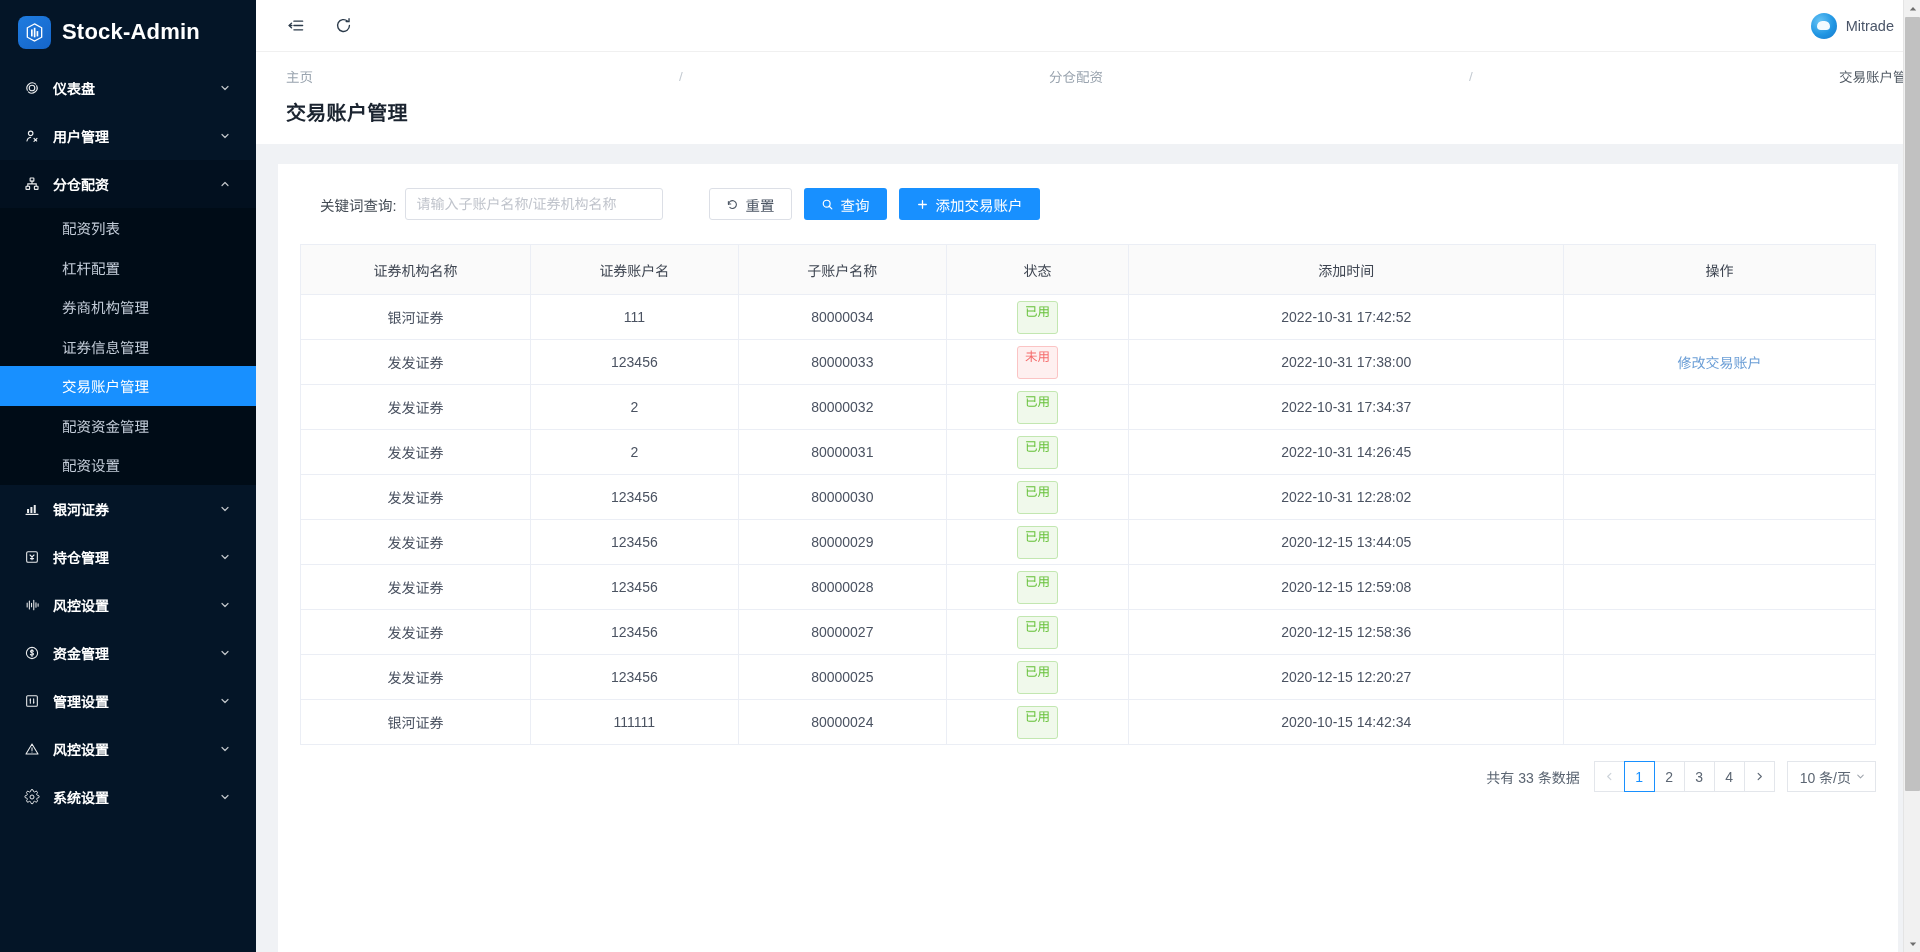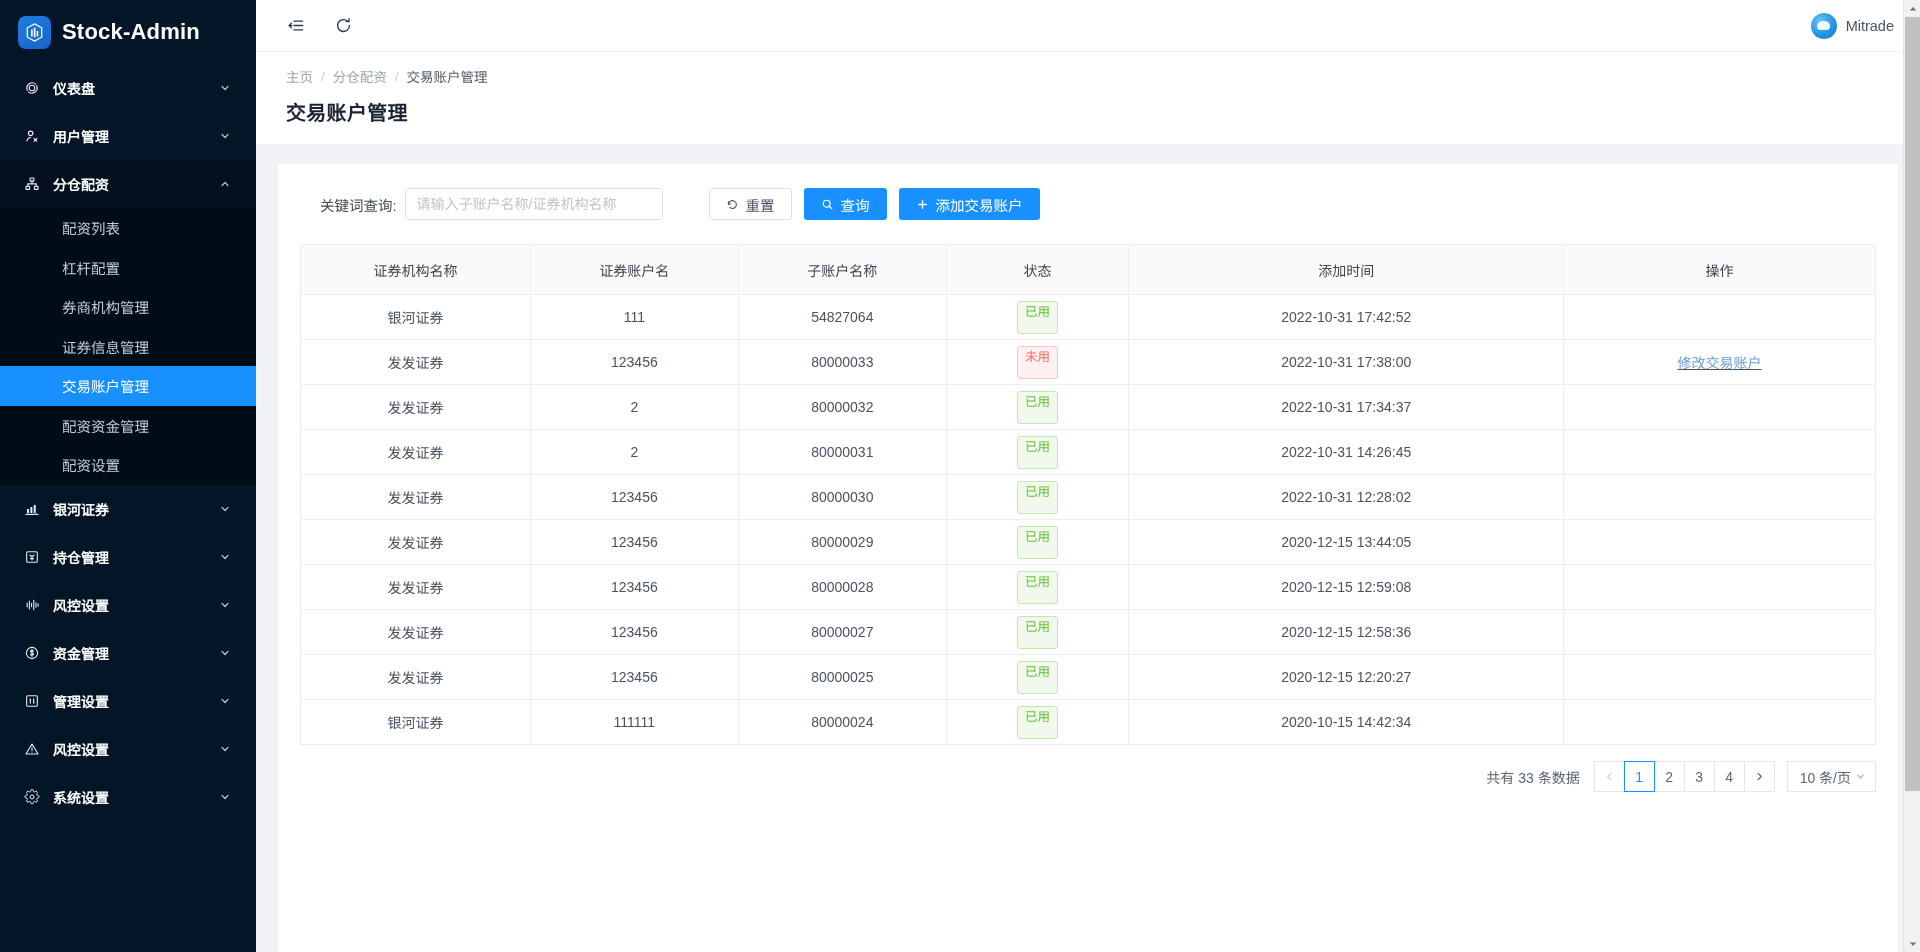--- a/index.html
+++ b/index.html
@@ -137,20 +137,21 @@
     flex: none;
   }
   .breadcrumb {
     font-size: 13.5px;
     color: #9aa4af;
     margin-bottom: 11px;
     display: flex;
     align-items: center;
     gap: 0;
     white-space: nowrap;
+    justify-content: space-between;
   }
   .breadcrumb .crumb { cursor: default; }
   .breadcrumb .crumb.last { color: #515a64; }
   .breadcrumb .sep { margin: 0 8px; color: #c4cbd2; }
   .page-title {
     font-size: 20px;
     font-weight: bold;
     color: #1b2430;
     letter-spacing: .3px;
   }
@@ -239,21 +240,21 @@
   }
   table.grid th:last-child { border-right: none; }
   table.grid td {
     height: 45px;
     border-bottom: 1px solid #ebeef5;
     border-right: 1px solid #ebeef5;
     text-align: center;
     font-size: 14px;
     color: #4a5261;
   }
-  table.grid td:last-child { border-right: none; text-decoration: underline; }
+  table.grid td:last-child { border-right: none; }
   table.grid tr:last-child td { border-bottom: none; }
 
   .tag {
     display: inline-block;
     padding: 1px 7px 12px 7px;
     border-radius: 3px;
     font-size: 12.5px;
     line-height: 18px;
   }
   .tag.used { background: #f0f9eb; border: 1px solid #c2e7b0; color: #67c23a; }
@@ -648,21 +649,21 @@
                 <th>子账户名称</th>
                 <th>状态</th>
                 <th>添加时间</th>
                 <th>操作</th>
               </tr>
             </thead>
             <tbody id="table-body">
                 <tr>
                   <td>银河证券</td>
                   <td>111</td>
-                  <td>54827064</td>
+                  <td>80000034</td>
                   <td><span class="tag used">已用</span></td>
                   <td>2022-10-31 17:42:52</td>
                   <td></td>
                 </tr>
                 <tr>
                   <td>发发证券</td>
                   <td>123456</td>
                   <td>80000033</td>
                   <td><span class="tag unused">未用</span></td>
                   <td>2022-10-31 17:38:00</td>

